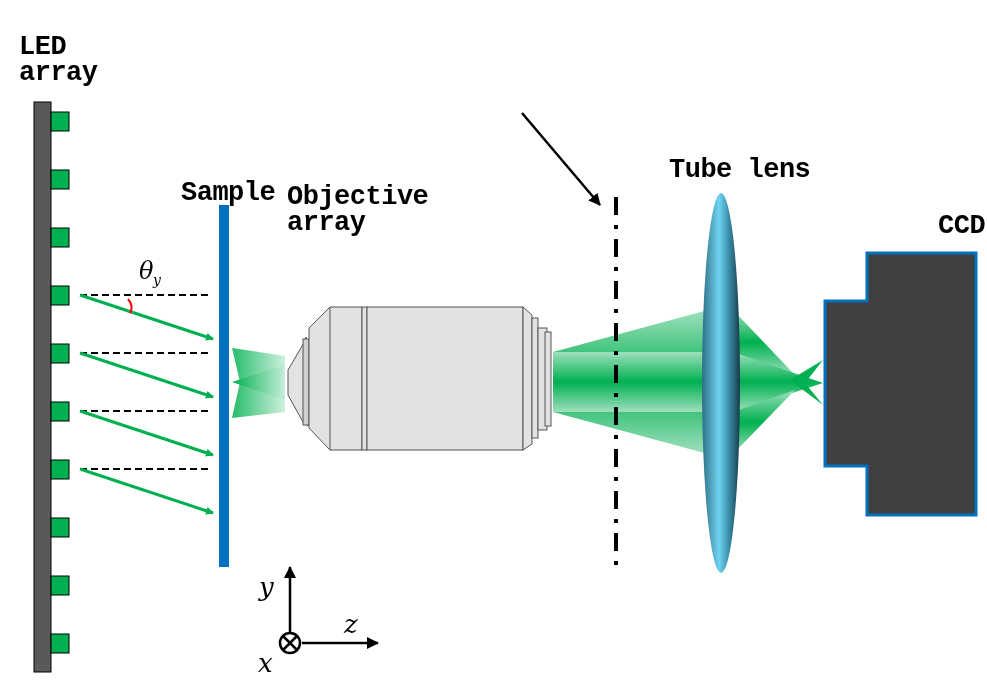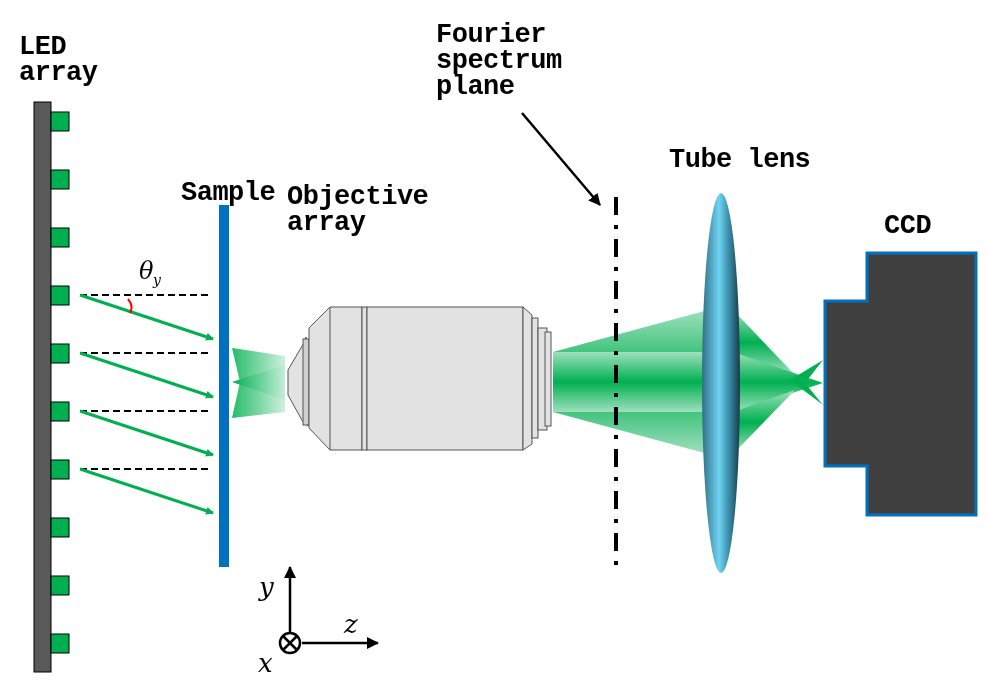--- a/index.html
+++ b/index.html
@@ -109,23 +109,20 @@
       <line x1="283" y1="636" x2="297" y2="650" stroke="#000" stroke-width="2.5"></line>
       <line x1="297" y1="636" x2="283" y2="650" stroke="#000" stroke-width="2.5"></line>
     </g>
   </svg>
 
   <div class="lbl" style="left:19px;top:34px;">LED
 array</div>
   <div class="lbl" style="left:181px;top:180px;">Sample</div>
   <div class="lbl" style="left:287px;top:184px;">Objective
 array</div>
-  <div class="lbl" style="left:436px;top:22px;">Fourier
-spectrum
-plane</div>
-  <div class="lbl" style="left:669px;top:147px;">Tube lens</div>
-  <div class="lbl" style="left:884px;top:213px;">CCD</div>
+  <div class="lbl" style="left:669px;top:157px;">Tube lens</div>
+  <div class="lbl" style="left:938px;top:213px;">CCD</div>
 
   <div class="lbl math" style="left:139px;top:258px;font-size:24px;text-align:center;"><span>θ</span><sub style="font-size:14px;">y</sub></div>
   <div class="lbl math" style="left:259px;top:574px;font-size:26px;">y</div>
   <div class="lbl math" style="left:344px;top:611px;font-size:26px;">z</div>
   <div class="lbl math" style="left:258px;top:650px;font-size:26px;">x</div>
 </div>
 
 </body></html>

